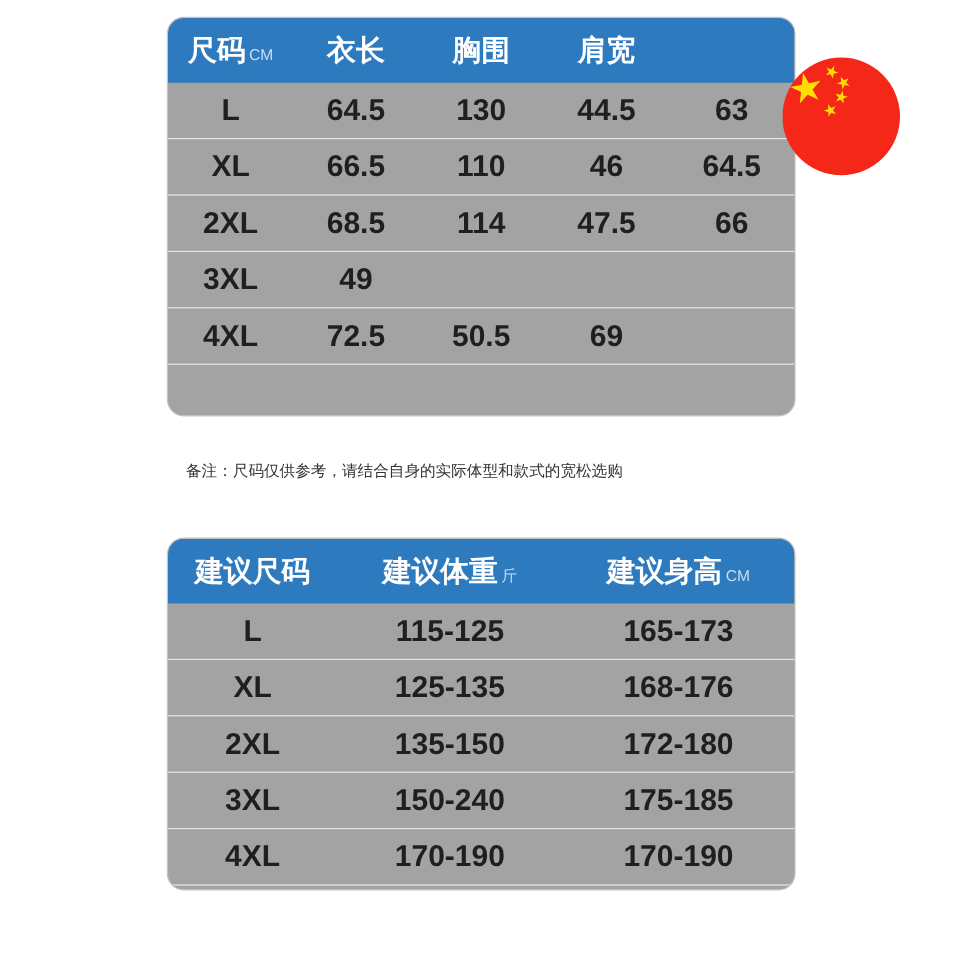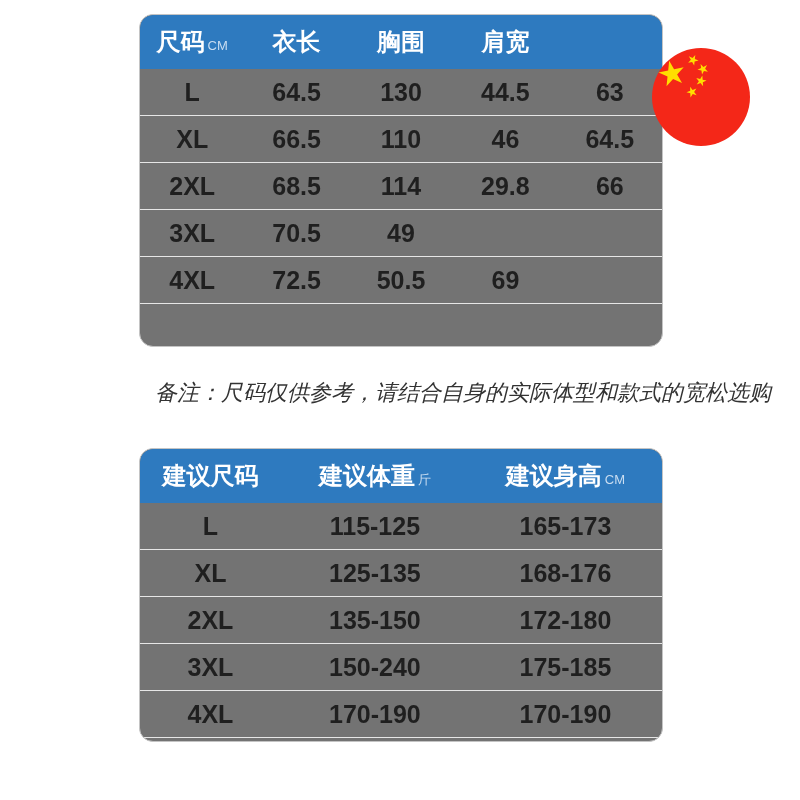--- a/index.html
+++ b/index.html
@@ -3,21 +3,21 @@
 <meta charset="utf-8">
 <style>
   * { margin:0; padding:0; box-sizing:border-box; }
   html,body { width:800px; height:800px; background:#ffffff; }
   body { font-family: "Liberation Sans", "DejaVu Sans", sans-serif; position:relative; overflow:hidden; }
 
   .panel {
     position:absolute;
     left:139px;
     width:524px;
-    background:#737373;
+    background:#a3a3a3;
     border:1px solid #c4c4c4;
     border-radius:14px;
     overflow:hidden;
   }
   #size-table { top:14px; height:333px; }
   #suggest-table { top:448px; height:294px; }
 
   .thead {
     height:54px;
     background:#2e7abf;
@@ -59,26 +59,25 @@
     white-space:nowrap;
   }
 
   .filler { border-bottom:none; }
 
   #note {
     position:absolute;
     left:155px;
     top:381px;
     width:500px;
-    font-size:22px;
+    font-size:13px;
     line-height:24px;
     color:#333333;
     letter-spacing:0px;
     white-space:nowrap;
-    font-style:italic;
   }
 
   #flag {
     position:absolute;
     left:652px;
     top:47px;
     width:98px;
     height:100px;
     z-index:5;
   }
@@ -104,26 +103,25 @@
     <div class="td">XL</div>
     <div class="td">66.5</div>
     <div class="td">110</div>
     <div class="td">46</div>
     <div class="td">64.5</div>
   </div>
   <div class="tr">
     <div class="td">2XL</div>
     <div class="td">68.5</div>
     <div class="td">114</div>
-    <div class="td">29.8</div>
+    <div class="td">47.5</div>
     <div class="td">66</div>
   </div>
   <div class="tr">
     <div class="td">3XL</div>
-    <div class="td">70.5</div>
     <div class="td">49</div>
   </div>
   <div class="tr">
     <div class="td">4XL</div>
     <div class="td">72.5</div>
     <div class="td">50.5</div>
     <div class="td">69</div>
   </div>
   <div class="tr filler"></div>
 </div>

